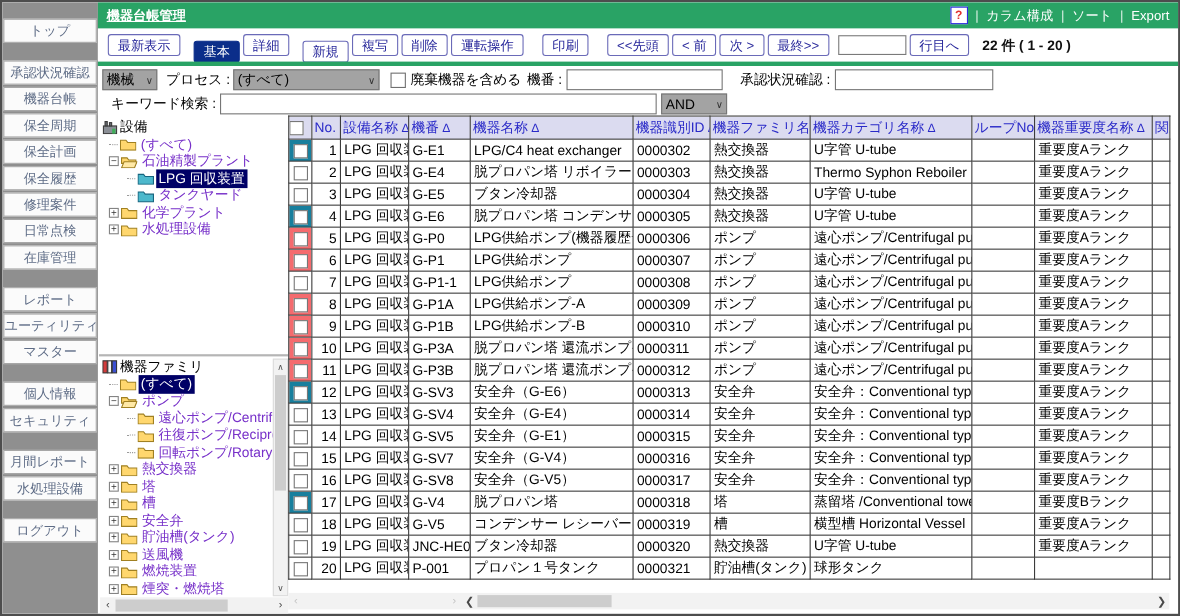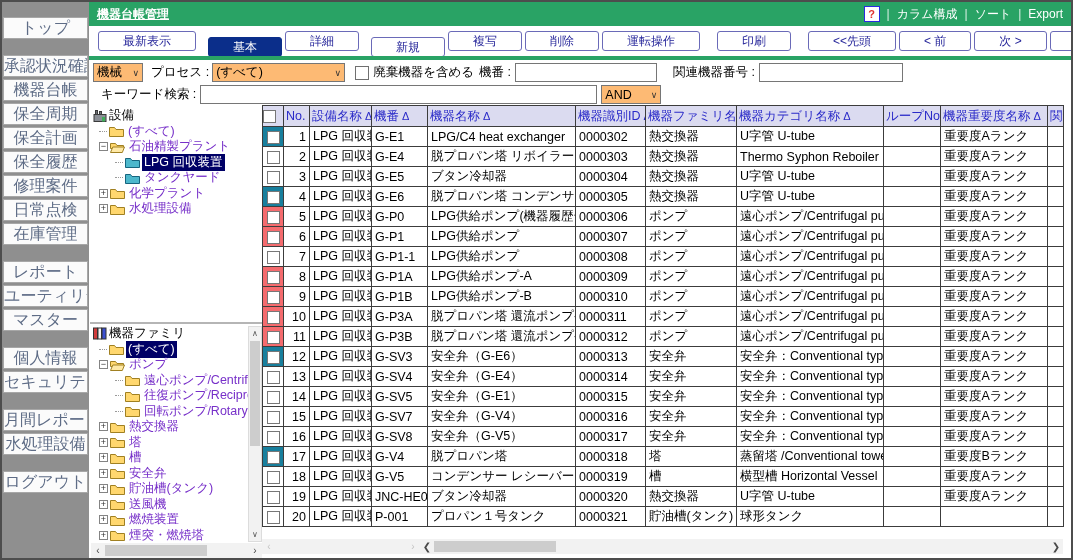--- a/index.html
+++ b/index.html
@@ -1,44 +1,44 @@
 <!DOCTYPE html>
 <html><head>
 <meta charset="utf-8">
 <style>
   html,body{margin:0;padding:0;background:#e8e8e8;font-family:"Liberation Sans",sans-serif;}
   .page{position:relative;width:1073px;height:560px;background:#ffffff;border:2px solid #4d4d4d;box-sizing:border-box;overflow:hidden;}
 
   
   .sidebar{position:absolute;left:0;top:0;width:87px;height:100%;background:#8f8f8f;padding-top:15px;box-sizing:border-box;}
-  .side-btn{height:20px;line-height:20px;background:#fbfbfb;border:1px solid #a7a7a7;margin:0 1px 2px 1px;text-align:center;font-size:16px;color:#5e6c86;cursor:pointer;white-space:nowrap;overflow:hidden;}
+  .side-btn{height:20px;line-height:20px;background:#fbfbfb;border:1px solid #a7a7a7;margin:0 1px 2px 1px;text-align:center;font-size:12px;color:#5e6c86;cursor:pointer;white-space:nowrap;overflow:hidden;}
   .side-gap{height:14px;}
 
   
   .titlebar{position:absolute;left:87px;top:0;right:0;height:24px;background:#29a365;display:flex;align-items:center;padding:0 8px;box-sizing:border-box;}
   .title{font-weight:bold;font-size:12px;color:#fff;text-decoration:underline;}
   .titlebar-right{margin-left:auto;display:flex;align-items:center;gap:7px;font-size:12px;color:#fff;}
   .help-box{width:14px;height:14px;background:#fff;border:1px solid #2a2ae0;color:#e03030;font-weight:bold;font-size:11px;display:flex;align-items:center;justify-content:center;cursor:pointer;}
   .tlink{color:#fff;cursor:pointer;white-space:nowrap;}
   .tsep{color:#d8efe3;}
 
   
   .toolbar{position:absolute;left:87px;top:24px;right:0;height:30px;background:#fff;display:flex;align-items:center;padding-left:9px;box-sizing:border-box;}
-  .tb{height:20px;line-height:18px;padding:0 24px;background:#fff;border:1px solid #6a6ab8;border-radius:3px;color:#26269a;font-size:12px;cursor:pointer;white-space:nowrap;box-sizing:border-box;}
+  .tb{height:20px;line-height:18px;padding:0 8px;background:#fff;border:1px solid #6a6ab8;border-radius:3px;color:#26269a;font-size:12px;cursor:pointer;white-space:nowrap;box-sizing:border-box;}
   .tb.active{background:#0b2e8a;color:#fff;border-color:#0b2e8a;}
   .mg-s{margin-left:3px;} .mg-m{margin-left:12px;margin-top:12px;} .mg-l{margin-left:17px;}
   .goto-input{width:62px;height:18px;border:1px solid #7a7a7a;margin-left:8px;box-sizing:border-box;}
   .count{margin-left:12px;font-size:12.5px;color:#101010;font-weight:bold;white-space:nowrap;}
   .greenline{position:absolute;left:87px;top:54px;right:0;height:4px;background:#29a365;}
 
   
   .filters{position:absolute;left:87px;top:58px;right:0;height:45px;background:#fff;font-size:12.5px;color:#000;}
   .frow1{position:absolute;left:4px;top:3px;display:flex;align-items:center;white-space:nowrap;}
   .frow2{position:absolute;left:12px;top:25px;display:flex;align-items:center;white-space:nowrap;}
-  .sel{height:19px;border:1px solid #767676;background:#fdba74;display:inline-flex;align-items:center;padding:0 3px;box-sizing:border-box;cursor:pointer;}
+  .sel{height:19px;border:1px solid #767676;background:#a3a3a3;display:inline-flex;align-items:center;padding:0 3px;box-sizing:border-box;cursor:pointer;}
   .sel .arr{margin-left:auto;font-size:9px;color:#333;padding-left:5px;}
   .sel-machine{width:50px;} .sel-process{width:133px;margin-left:3px;} .sel-and{width:60px;margin-left:4px;}
   .flabel{margin-left:8px;}
   .cbx{width:12px;height:12px;border:1px solid #707070;background:#fff;display:inline-block;margin:0 4px 0 10px;flex:none;}
   .txt{height:19px;border:1px solid #767676;box-sizing:border-box;padding:0 3px;font-size:12.5px;}
   .txt-kiban{width:142px;margin-left:4px;} .txt-related{width:144px;margin-left:4px;} .txt-keyword{width:397px;margin-left:4px;}
 
   
   .tree1{position:absolute;left:89px;top:106px;width:171px;height:213px;overflow:hidden;font-size:12.5px;}
   .tree-divider{position:absolute;left:88px;top:320px;width:172px;height:2px;background:#b5b5b5;}
@@ -148,21 +148,21 @@
       </span>
       <span class="flabel">プロセス :</span>
       <span class="sel sel-process">
         <span>(すべて)</span>
         <span class="arr">∨</span>
       </span>
       <span class="cbx"></span>
       <span>廃棄機器を含める</span>
       <span style="margin-left:5px">機番 :</span>
       <input class="txt txt-kiban" value="" style="">
-      <span style="margin-left:16px">関連機器番号 :</span>
+      <span style="margin-left:16px">承認状況確認 :</span>
       <input class="txt txt-related" value="" style="">
     </div>
     <div class="frow2">
       <span>キーワード検索 :</span>
       <input class="txt txt-keyword" value="" style="">
       <span class="sel sel-and">
         <span>AND</span>
         <span class="arr">∨</span>
       </span>
     </div>

